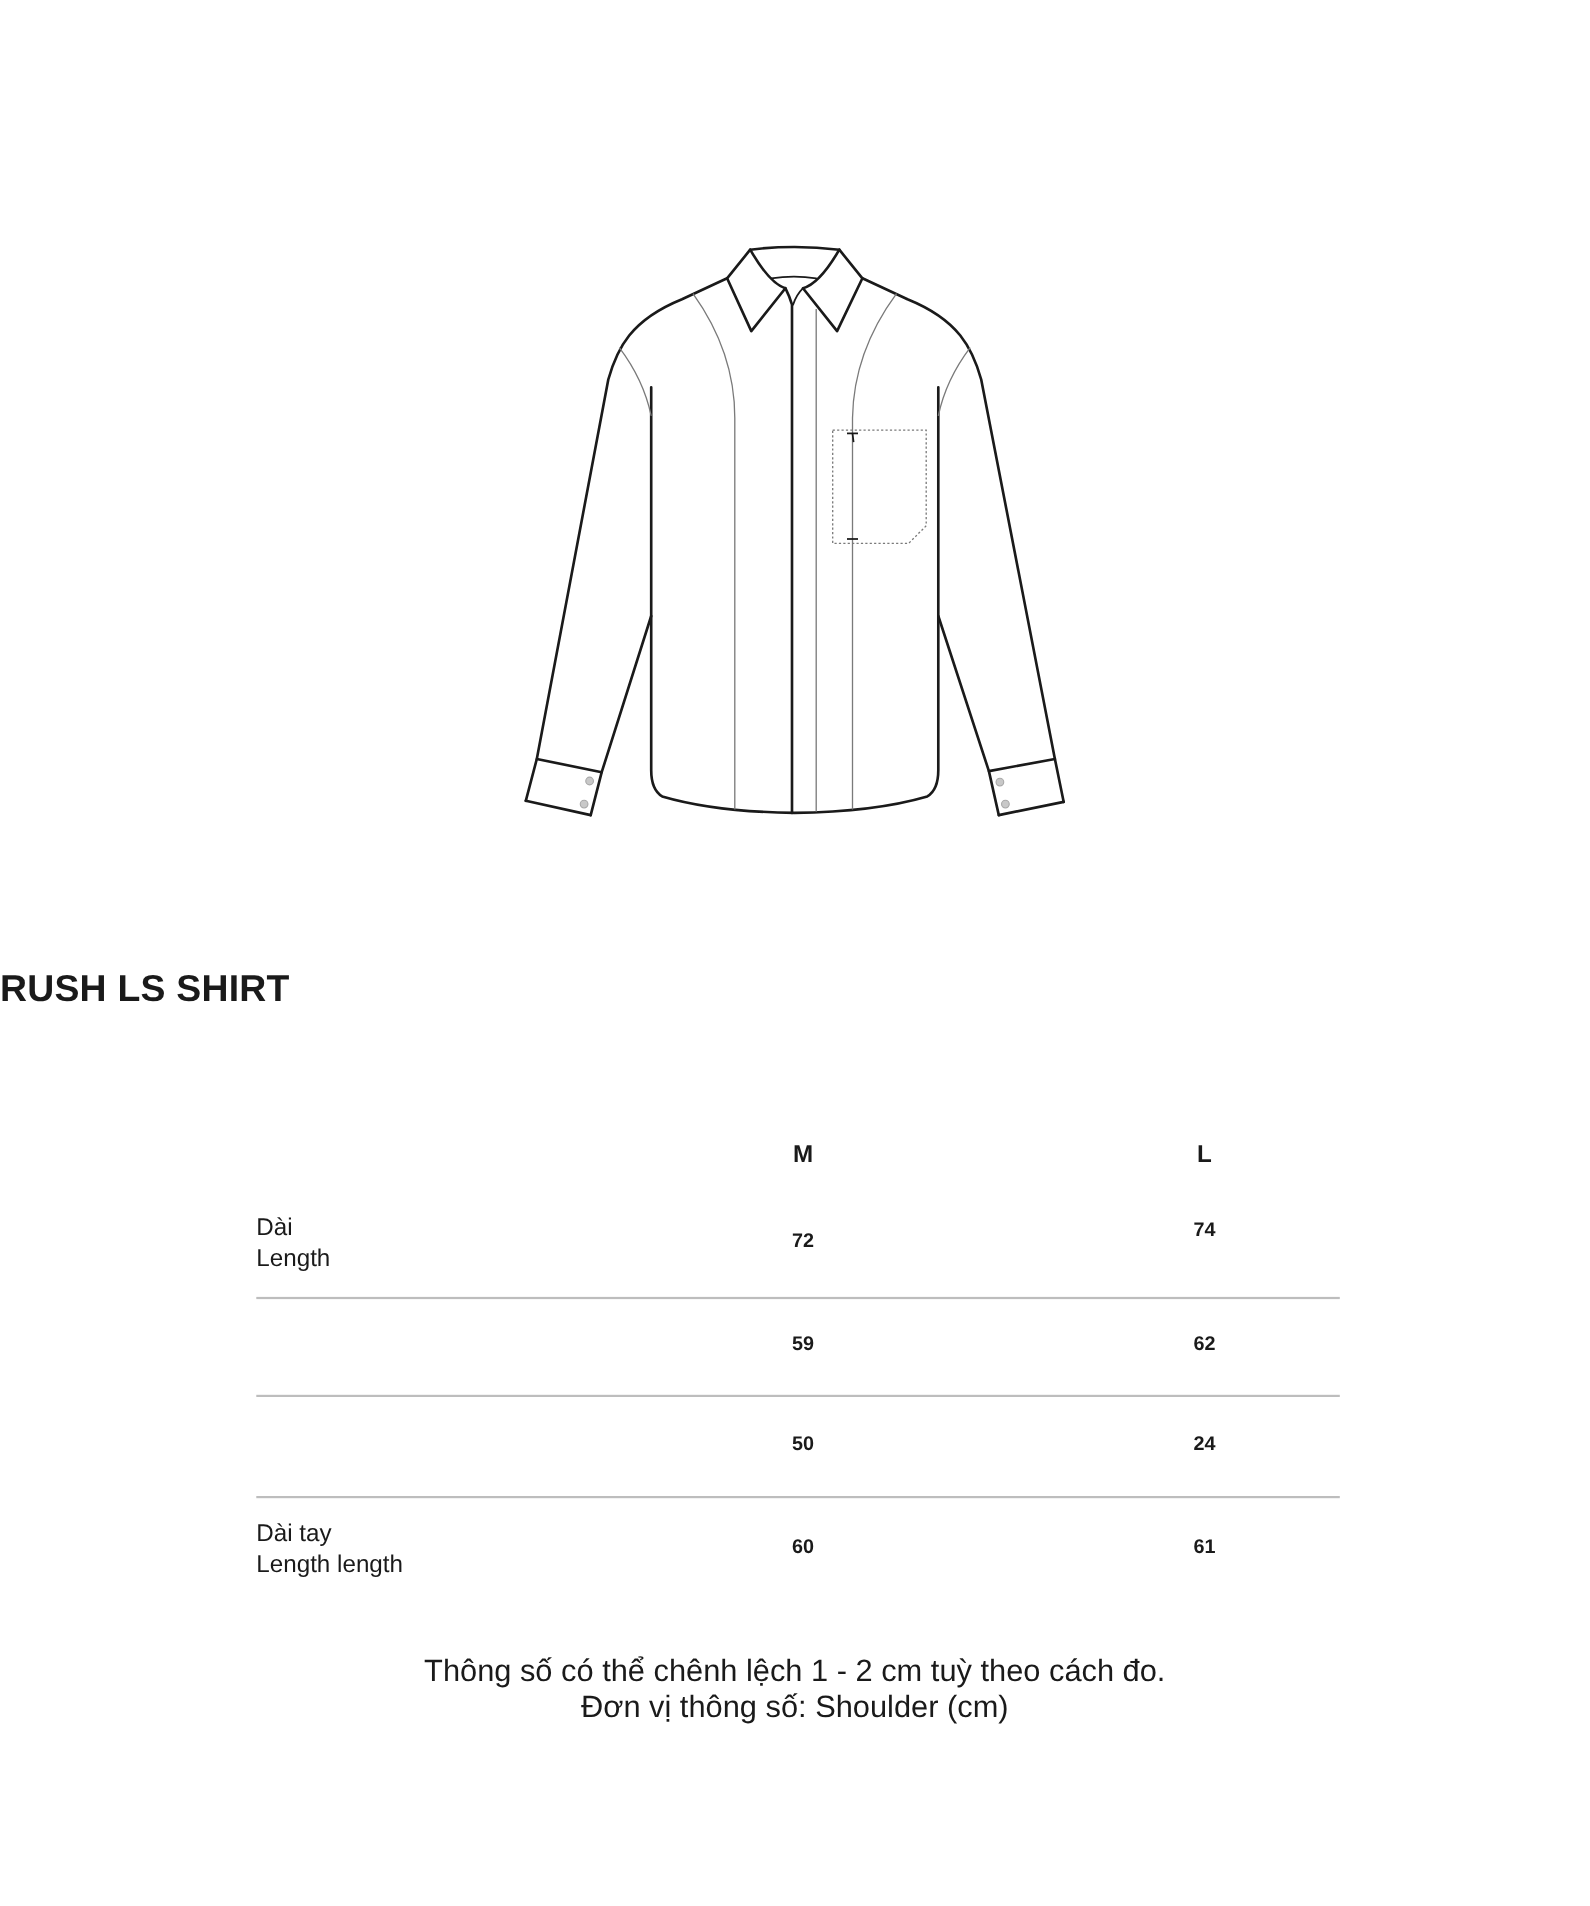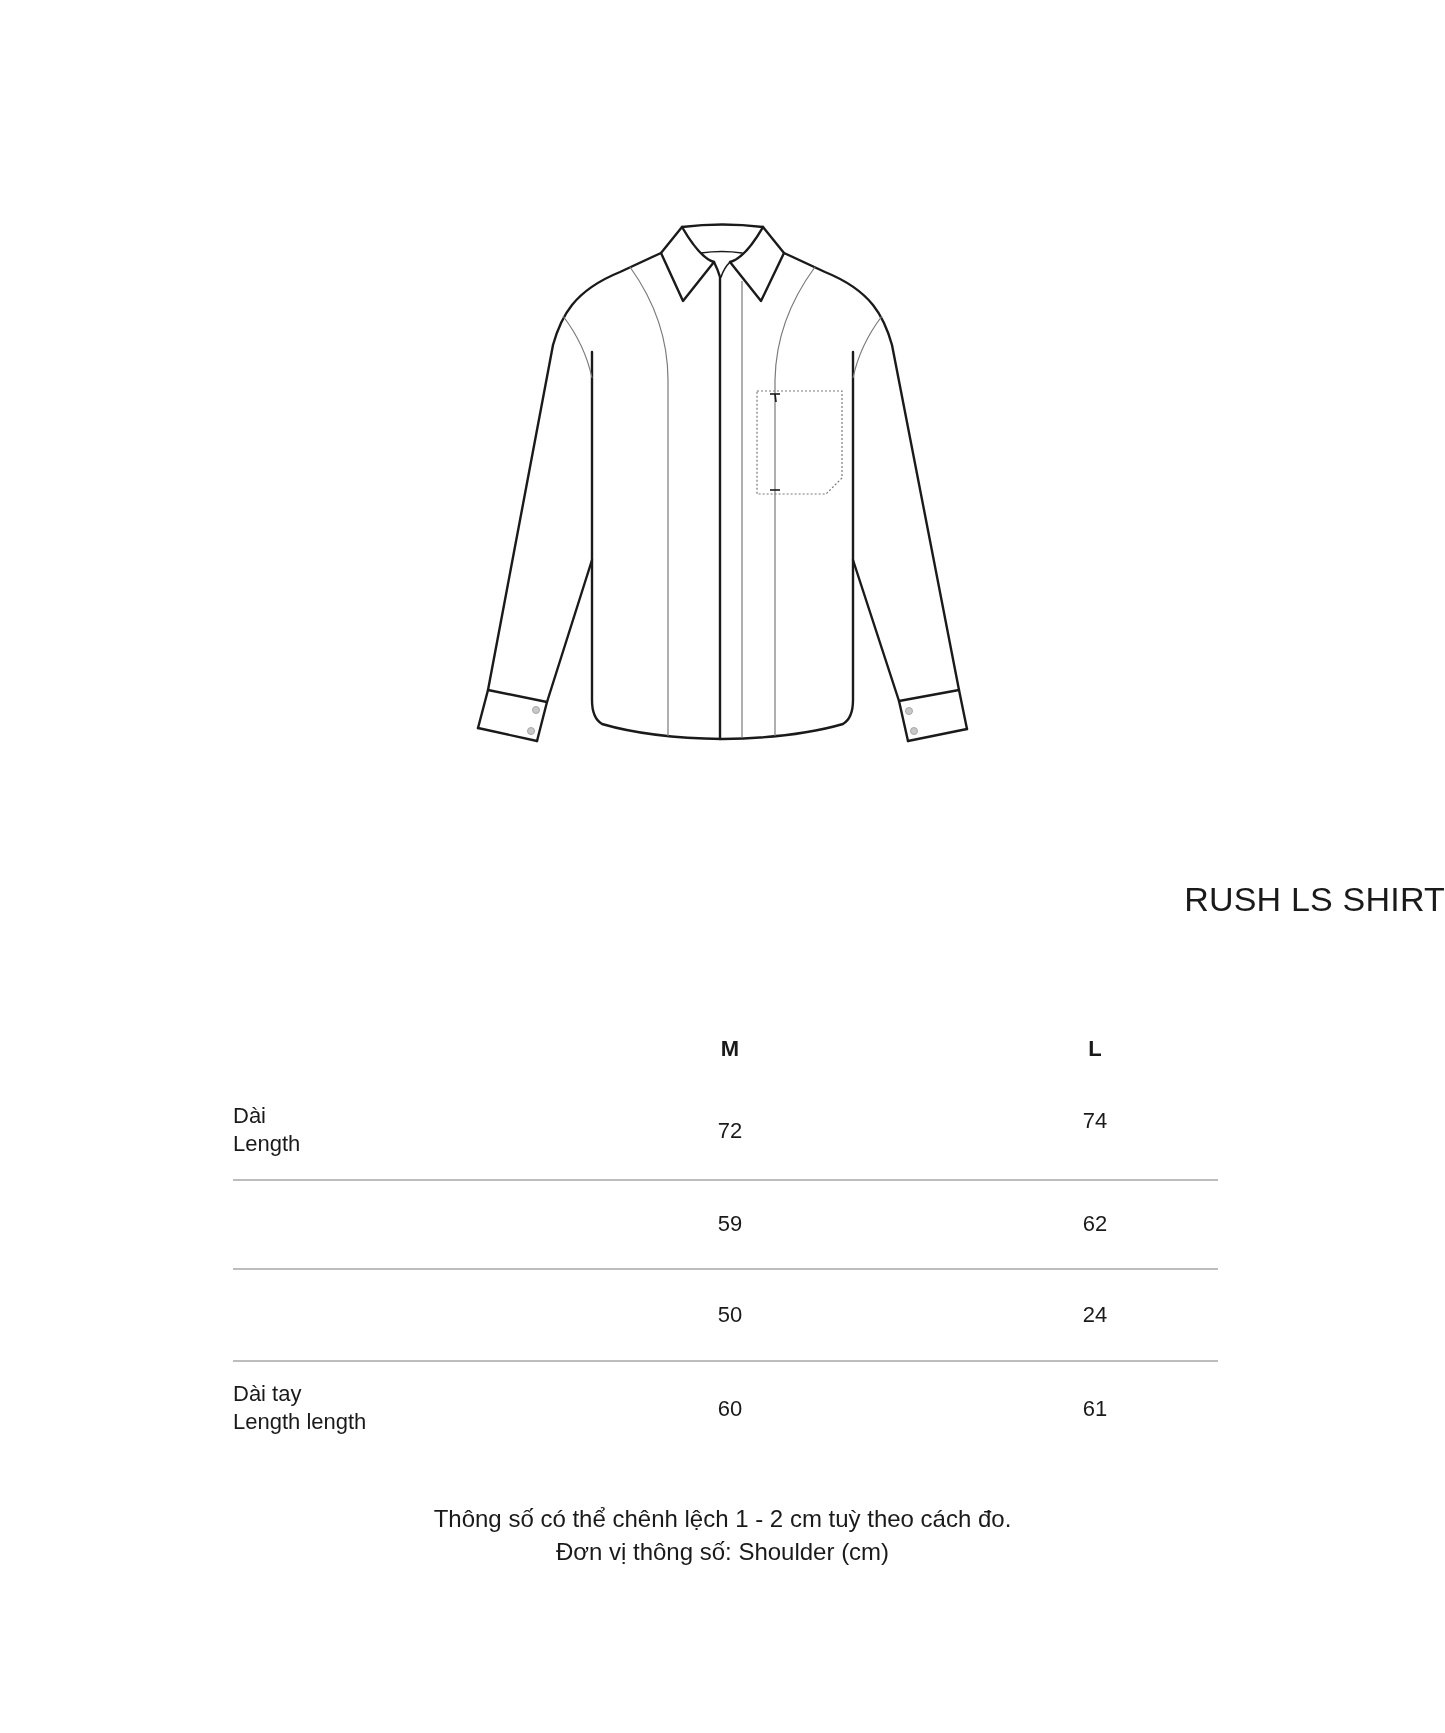--- a/index.html
+++ b/index.html
@@ -1,29 +1,29 @@
 <!DOCTYPE html>
 <html><head>
 <meta charset="utf-8">
 <style>
   html, body { margin: 0; padding: 0; background: #ffffff; }
   body { width: 1445px; height: 1733px; position: relative; overflow: hidden;
          font-family: "Liberation Sans", sans-serif; color: #1a1a1a; }
   .sketch { position: absolute; left: 0; top: 0; width: 1445px; height: 800px; }
-  .title { position: absolute; left: 0; width: 1445px; top: 880px; text-align: right;
-           font-size: 34px; font-weight: normal; letter-spacing: 0.2px; color: #1a1a1a; }
+  .title { position: absolute; left: 0; width: 1445px; top: 880px; text-align: left;
+           font-size: 34px; font-weight: bold; letter-spacing: 0.2px; color: #1a1a1a; }
   .size-table { position: absolute; left: 233px; top: 1030px; width: 985px; }
   .head-row { position: relative; height: 56px; }
   .hcell { position: absolute; top: 6px; font-size: 22px; font-weight: bold; text-align: center; width: 120px; }
   .row { position: relative; border-bottom: 2px solid #bdbdbd; }
   .row.last { border-bottom: none; }
   .row .label { position: absolute; left: 0; width: 240px; text-align: left; font-size: 22px; line-height: 28px; }
-  .row .val { position: absolute; width: 120px; text-align: center; font-size: 22px; }
+  .row .val { position: absolute; width: 120px; text-align: center; font-size: 18px; font-weight: bold; }
   .notes { position: absolute; left: 0; width: 1445px; top: 1502px; text-align: center;
-           font-size: 24px; line-height: 33px; color: #1a1a1a; }
+           font-size: 28px; line-height: 33px; color: #1a1a1a; }
 </style>
 </head>
 <body>
 
 <svg class="sketch" viewBox="0 0 1445 800" xmlns="http://www.w3.org/2000/svg">
   <g fill="none" stroke="#1a1a1a" stroke-width="2.4" stroke-linejoin="round" stroke-linecap="round">
 
     <path d="M661 253 L620 272 Q588 285 572 305 Q560 320 553 345 L488 690 L478 728"></path>
 
     <path d="M784 253 L825 272 Q857 285 873 305 Q885 320 892 345 L959 690 L967 729"></path>

